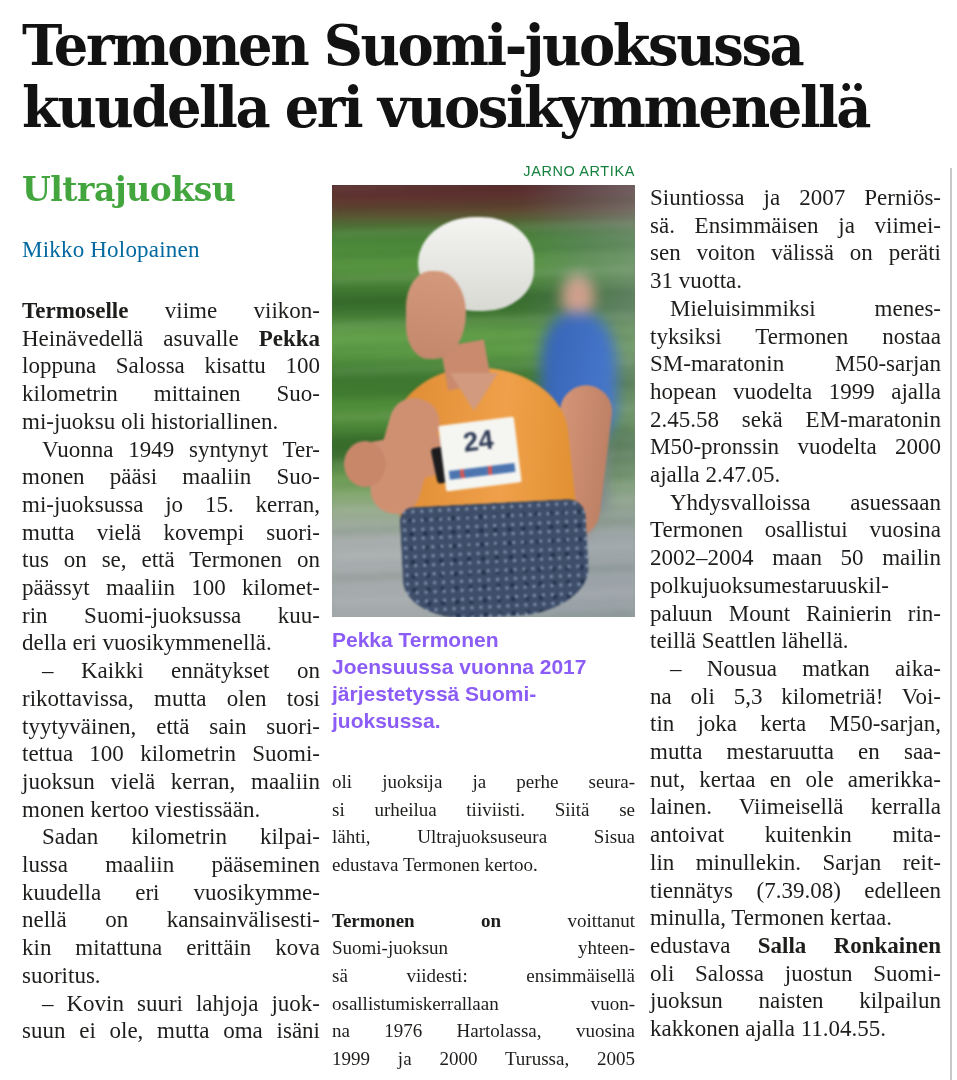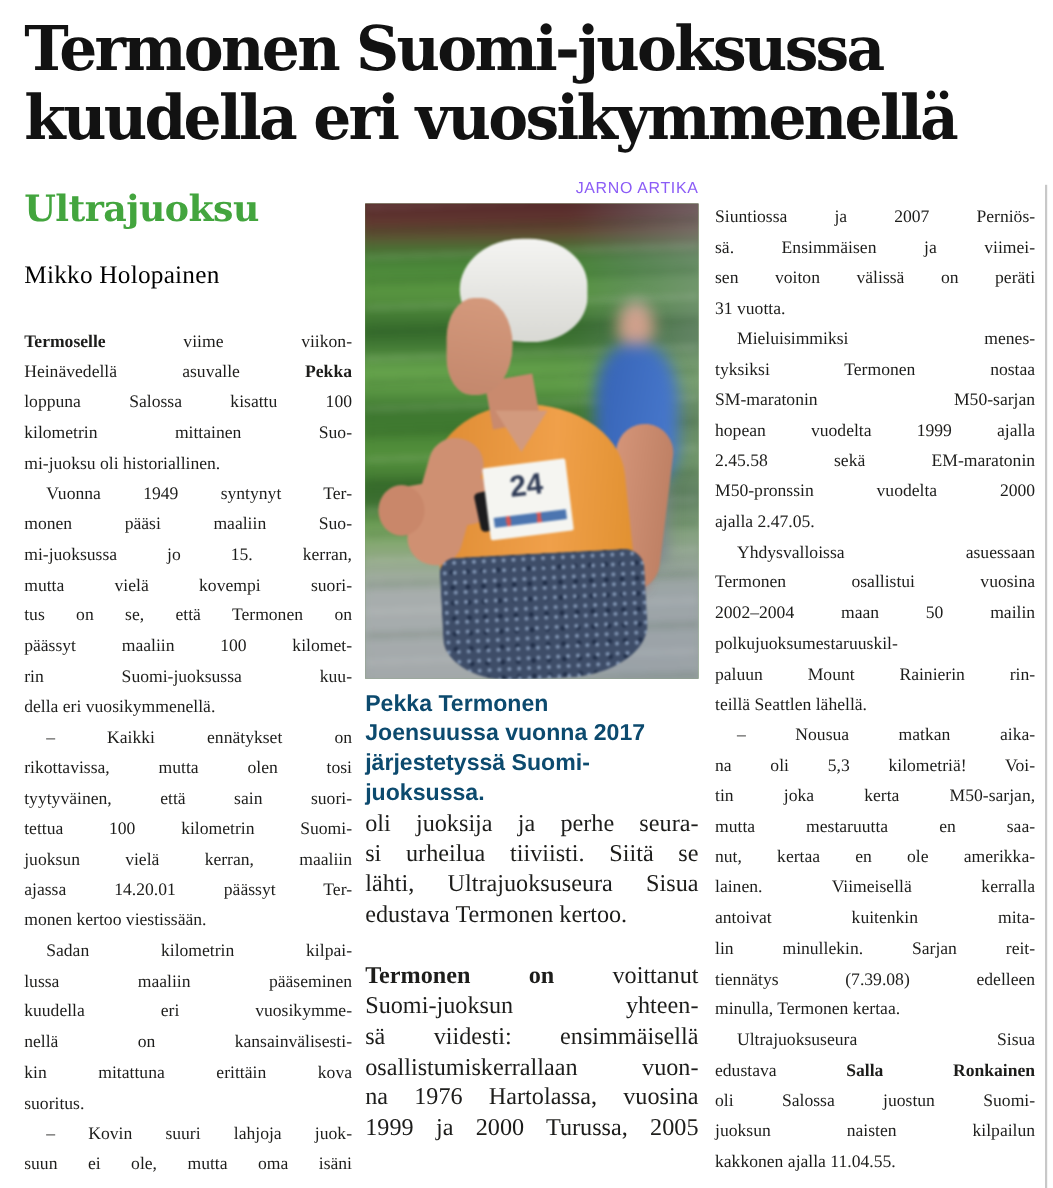--- a/index.html
+++ b/index.html
@@ -16,24 +16,24 @@
     transform:scaleX(.97); transform-origin:left top; white-space:nowrap;
   }
   
   .kicker {
     position:absolute; left:22px; top:170px;
     font-family:"DejaVu Serif", serif; font-weight:bold;
     font-size:33px; line-height:40px; letter-spacing:-.5px;
   }
   .byline {
     position:absolute; left:22px; top:237px;
-    font-size:23px; color:#000000; letter-spacing:.2px;
-  }
-  
-  .col { position:absolute; font-size:16px; line-height:27.7px; }
+    font-size:23px; color:#0369a1; letter-spacing:.2px;
+  }
+  
+  .col { position:absolute; font-size:23px; line-height:27.7px; }
   .col .line { text-align:justify; text-align-last:justify; white-space:normal; }
   .col .line.final { text-align-last:left; }
   .col .line.indent { text-indent:20px; }
   .col .para.space { margin-top:27.7px; }
   .col b { font-weight:bold; }
   #col1 { left:22px;  top:297px; width:298px; }
   #col3 { left:650px; top:184px; width:291px; }
   
   #col2 { position:absolute; left:332px; top:163px; width:303px; }
   .credit {
@@ -93,23 +93,23 @@
     position:absolute; left:70px; top:318px; width:186px; height:114px;
     background-color:#3e4d68;
     background-image:
       radial-gradient(#8094b2 1.6px, rgba(0,0,0,0) 2px),
       radial-gradient(#22304a 2px,  rgba(0,0,0,0) 2.5px);
     background-size:9px 9px, 14px 14px; background-position:0 0, 4px 6px;
     border-radius:14px 18px 40% 36%; transform:rotate(-3deg);
   }
   .caption {
     margin-top:9px; font-family:"Liberation Sans", sans-serif; font-weight:bold;
-    font-size:21px; line-height:27px; color:#0c4a6e;
-  }
-  .col2-body { font-size:22px; line-height:27.7px; }
+    font-size:21px; line-height:27px; color:#8b5cf6;
+  }
+  .col2-body { margin-top:34px; font-size:19px; line-height:27.7px; }
   
   .rule-v { position:absolute; left:950px; top:168px; width:1.5px; height:912px; background:#c8c8c8; }
 </style>
 </head>
 <body>
 
 <div class="page">
 
   <div class="headline">
     <div>Termonen Suomi-juoksussa</div>
@@ -136,39 +136,38 @@
         <div class="line"><span>päässyt maaliin 100 kilomet-</span></div>
         <div class="line"><span>rin Suomi-juoksussa kuu-</span></div>
         <div class="line final"><span>della eri vuosikymmenellä.</span></div>
       </div>
       <div class="para">
         <div class="line indent"><span>– Kaikki ennätykset on</span></div>
         <div class="line"><span>rikottavissa, mutta olen tosi</span></div>
         <div class="line"><span>tyytyväinen, että sain suori-</span></div>
         <div class="line"><span>tettua 100 kilometrin Suomi-</span></div>
         <div class="line"><span>juoksun vielä kerran, maaliin</span></div>
-        <div class="line"><span>ajassa 14.20.01 päässyt Ter-</span></div>
         <div class="line final"><span>monen kertoo viestissään.</span></div>
       </div>
       <div class="para">
         <div class="line indent"><span>Sadan kilometrin kilpai-</span></div>
         <div class="line"><span>lussa maaliin pääseminen</span></div>
         <div class="line"><span>kuudella eri vuosikymme-</span></div>
         <div class="line"><span>nellä on kansainvälisesti-</span></div>
         <div class="line"><span>kin mitattuna erittäin kova</span></div>
         <div class="line final"><span>suoritus.</span></div>
       </div>
       <div class="para">
         <div class="line indent"><span>– Kovin suuri lahjoja juok-</span></div>
         <div class="line"><span>suun ei ole, mutta oma isäni</span></div>
       </div>
     </div>
 
   <div id="col2">
-    <div class="credit" style="color: #8b5cf6;">JARNO ARTIKA</div>
+    <div class="credit" style="color: #15803d;">JARNO ARTIKA</div>
 
     <div class="photo">
       <div class="ph-bg"></div>
       <div class="ph-streaks"></div>
 
       <div class="bg-person">
         <div class="bg-head"></div>
         <div class="bg-jacket"></div>
         <div class="bg-pants"></div>
         <div class="bg-shoe"></div>
@@ -247,21 +246,20 @@
         <div class="line"><span>tin joka kerta M50-sarjan,</span></div>
         <div class="line"><span>mutta mestaruutta en saa-</span></div>
         <div class="line"><span>nut, kertaa en ole amerikka-</span></div>
         <div class="line"><span>lainen. Viimeisellä kerralla</span></div>
         <div class="line"><span>antoivat kuitenkin mita-</span></div>
         <div class="line"><span>lin minullekin. Sarjan reit-</span></div>
         <div class="line"><span>tiennätys (7.39.08) edelleen</span></div>
         <div class="line final"><span>minulla, Termonen kertaa.</span></div>
       </div>
       <div class="para">
-        <div class="line indent"><span>Ultrajuoksuseura Sisua</span></div>
         <div class="line"><span>edustava </span><b>Salla Ronkainen</b></div>
         <div class="line"><span>oli Salossa juostun Suomi-</span></div>
         <div class="line"><span>juoksun naisten kilpailun</span></div>
         <div class="line final"><span>kakkonen ajalla 11.04.55.</span></div>
       </div>
     </div>
 
   <div class="rule-v" style="background: rgb(200, 200, 200);"></div>
 </div>
 

